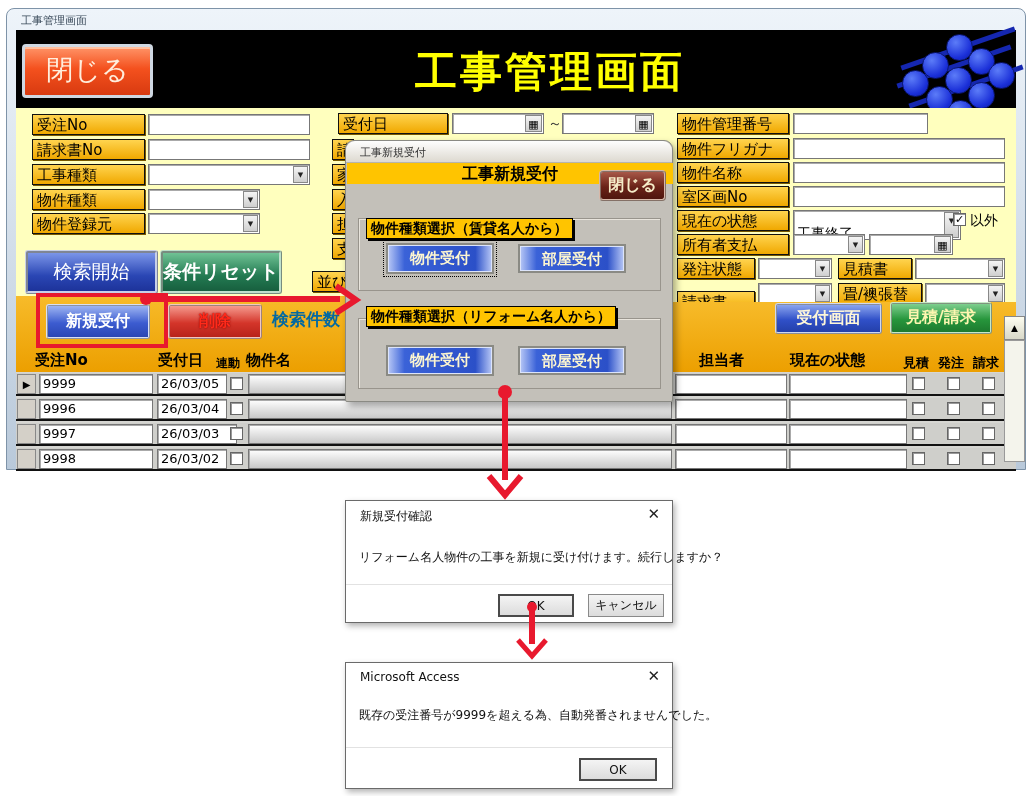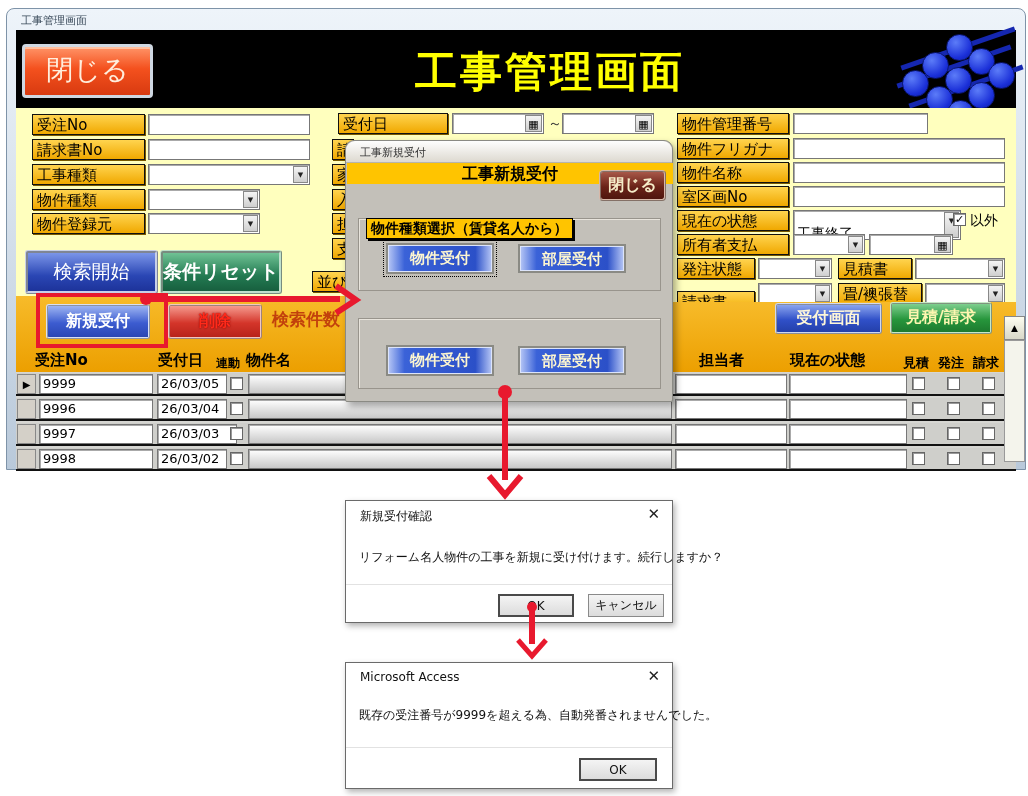--- a/index.html
+++ b/index.html
@@ -48,21 +48,21 @@
     background:linear-gradient(#6fc294,#237a52 60%,#175f3e); border:3px ridge #bfe0cc; border-radius:3px;
     color:#fff; font-size:19px; font-weight:bold; text-align:center; line-height:36px; cursor:pointer; }
   .band-left { left:16px; top:296px; width:654px; height:76px; background:linear-gradient(#f7bb2a,#ec9f00); }
   .band-right { left:670px; top:302px; width:346px; height:70px; background:linear-gradient(#f7bb2a,#ec9f00); }
   .btn-new { left:46px; top:304px; width:104px; height:35px;
     background:linear-gradient(#9db4f2,#3c5cd0 55%,#2a46b4); border:2px ridge #d8e0f4; border-radius:3px;
     color:#fff; font-size:16px; font-weight:bold; text-align:center; line-height:29px; cursor:pointer; }
   .btn-del { left:168px; top:304px; width:94px; height:35px;
     background:linear-gradient(#f59a8e,#d4352a 55%,#b8231a); border:2px ridge #f2c8c0; border-radius:3px;
     color:#ff2a1a; text-shadow:0 0 2px #7a0000; font-size:16px; font-weight:bold; text-align:center; line-height:29px; cursor:pointer; }
-  .lbl-count { left:272px; top:308px; font-size:17px; font-weight:bold; color:#c2410c; }
+  .lbl-count { left:272px; top:308px; font-size:17px; font-weight:bold; color:#0369a1; }
   .lbl-sort { left:312px; top:271px; width:34px; height:21px; }
   .btn-reception { left:775px; top:303px; width:107px; height:31px;
     background:linear-gradient(#8aa4ee,#3050c8 55%,#2440aa); border:2px ridge #d0d8f0; border-radius:3px;
     color:#fdf6d8; font-size:16px; font-weight:bold; text-align:center; line-height:25px; cursor:pointer; }
   .btn-estimate { left:890px; top:302px; width:102px; height:32px;
     background:linear-gradient(#7ecf8e,#27963c 55%,#1d7a2e); border:2px ridge #c8e8c8; border-radius:3px;
     color:#fdf6b0; font-size:16px; font-weight:bold; text-align:center; line-height:26px; cursor:pointer; }
 
   
   .thead { top:351px; height:21px; font-size:15px; font-weight:bold; color:#000; }
@@ -288,20 +288,21 @@
   </div>
   <div class="dlg-new-strip">工事新規受付</div>
   <div class="btn-close-dlg">閉じる</div>
 
   <div class="grp-frame" style="top:77px; height:73px;"></div>
   <div class="grp-label" style="left:20px; top:65px;margin-top:12px;">物件種類選択（賃貸名人から）</div>
   <div class="btn-blue focused" style="left:40px; top:102px;">物件受付</div>
   <div class="btn-blue" style="left:172px; top:103px; height:29px;">部屋受付</div>
 
   <div class="grp-frame" style="top:177px; height:71px;"></div>
+  <div class="grp-label" style="left:20px; top:165px;">物件種類選択（リフォーム名人から）</div>
   <div class="btn-blue" style="left:40px; top:204px;">物件受付</div>
   <div class="btn-blue" style="left:172px; top:205px; height:29px;">部屋受付</div>
 </div>
 
 <div class="abs msgbox" style="left:345px; top:500px; height:123px;">
   <div class="msg-title">新規受付確認</div>
   <div class="msg-x">✕</div>
   <div class="msg-text" style="top:48px;">リフォーム名人物件の工事を新規に受け付けます。続行しますか？</div>
   <div class="msg-sep" style="top:83px;"></div>
   <div class="msg-btn default" style="left:152px; top:93px;">OK</div>

